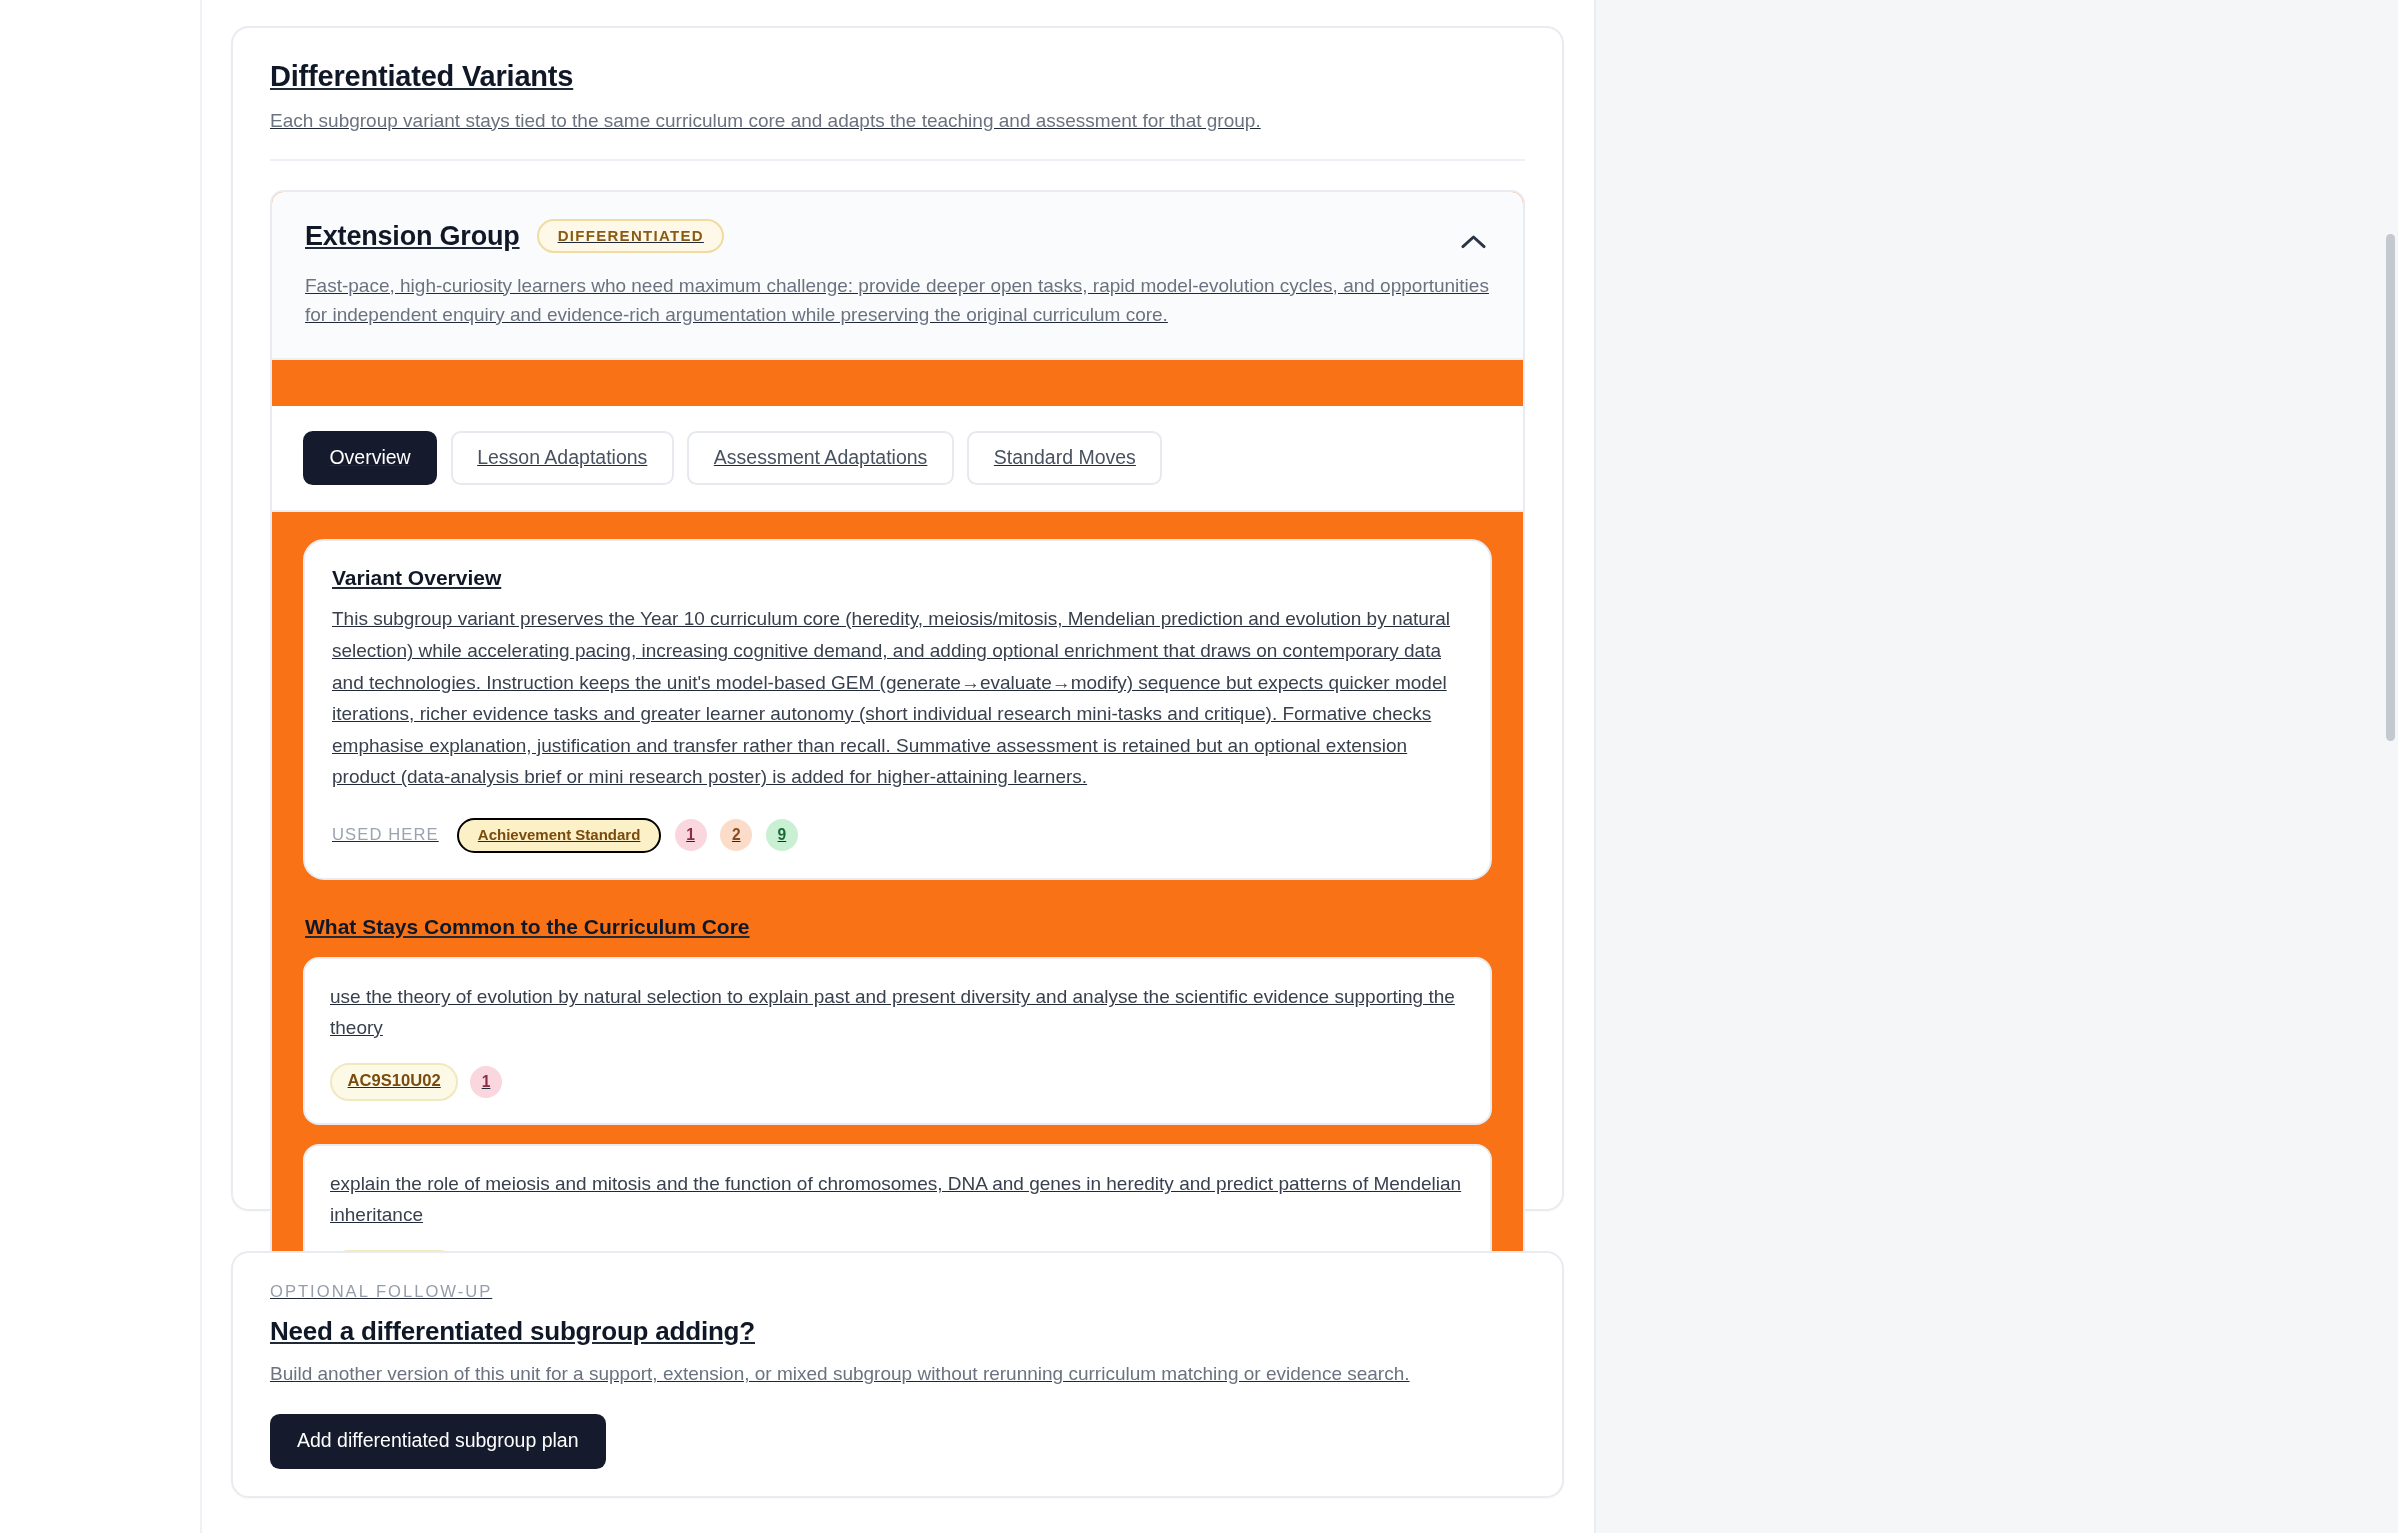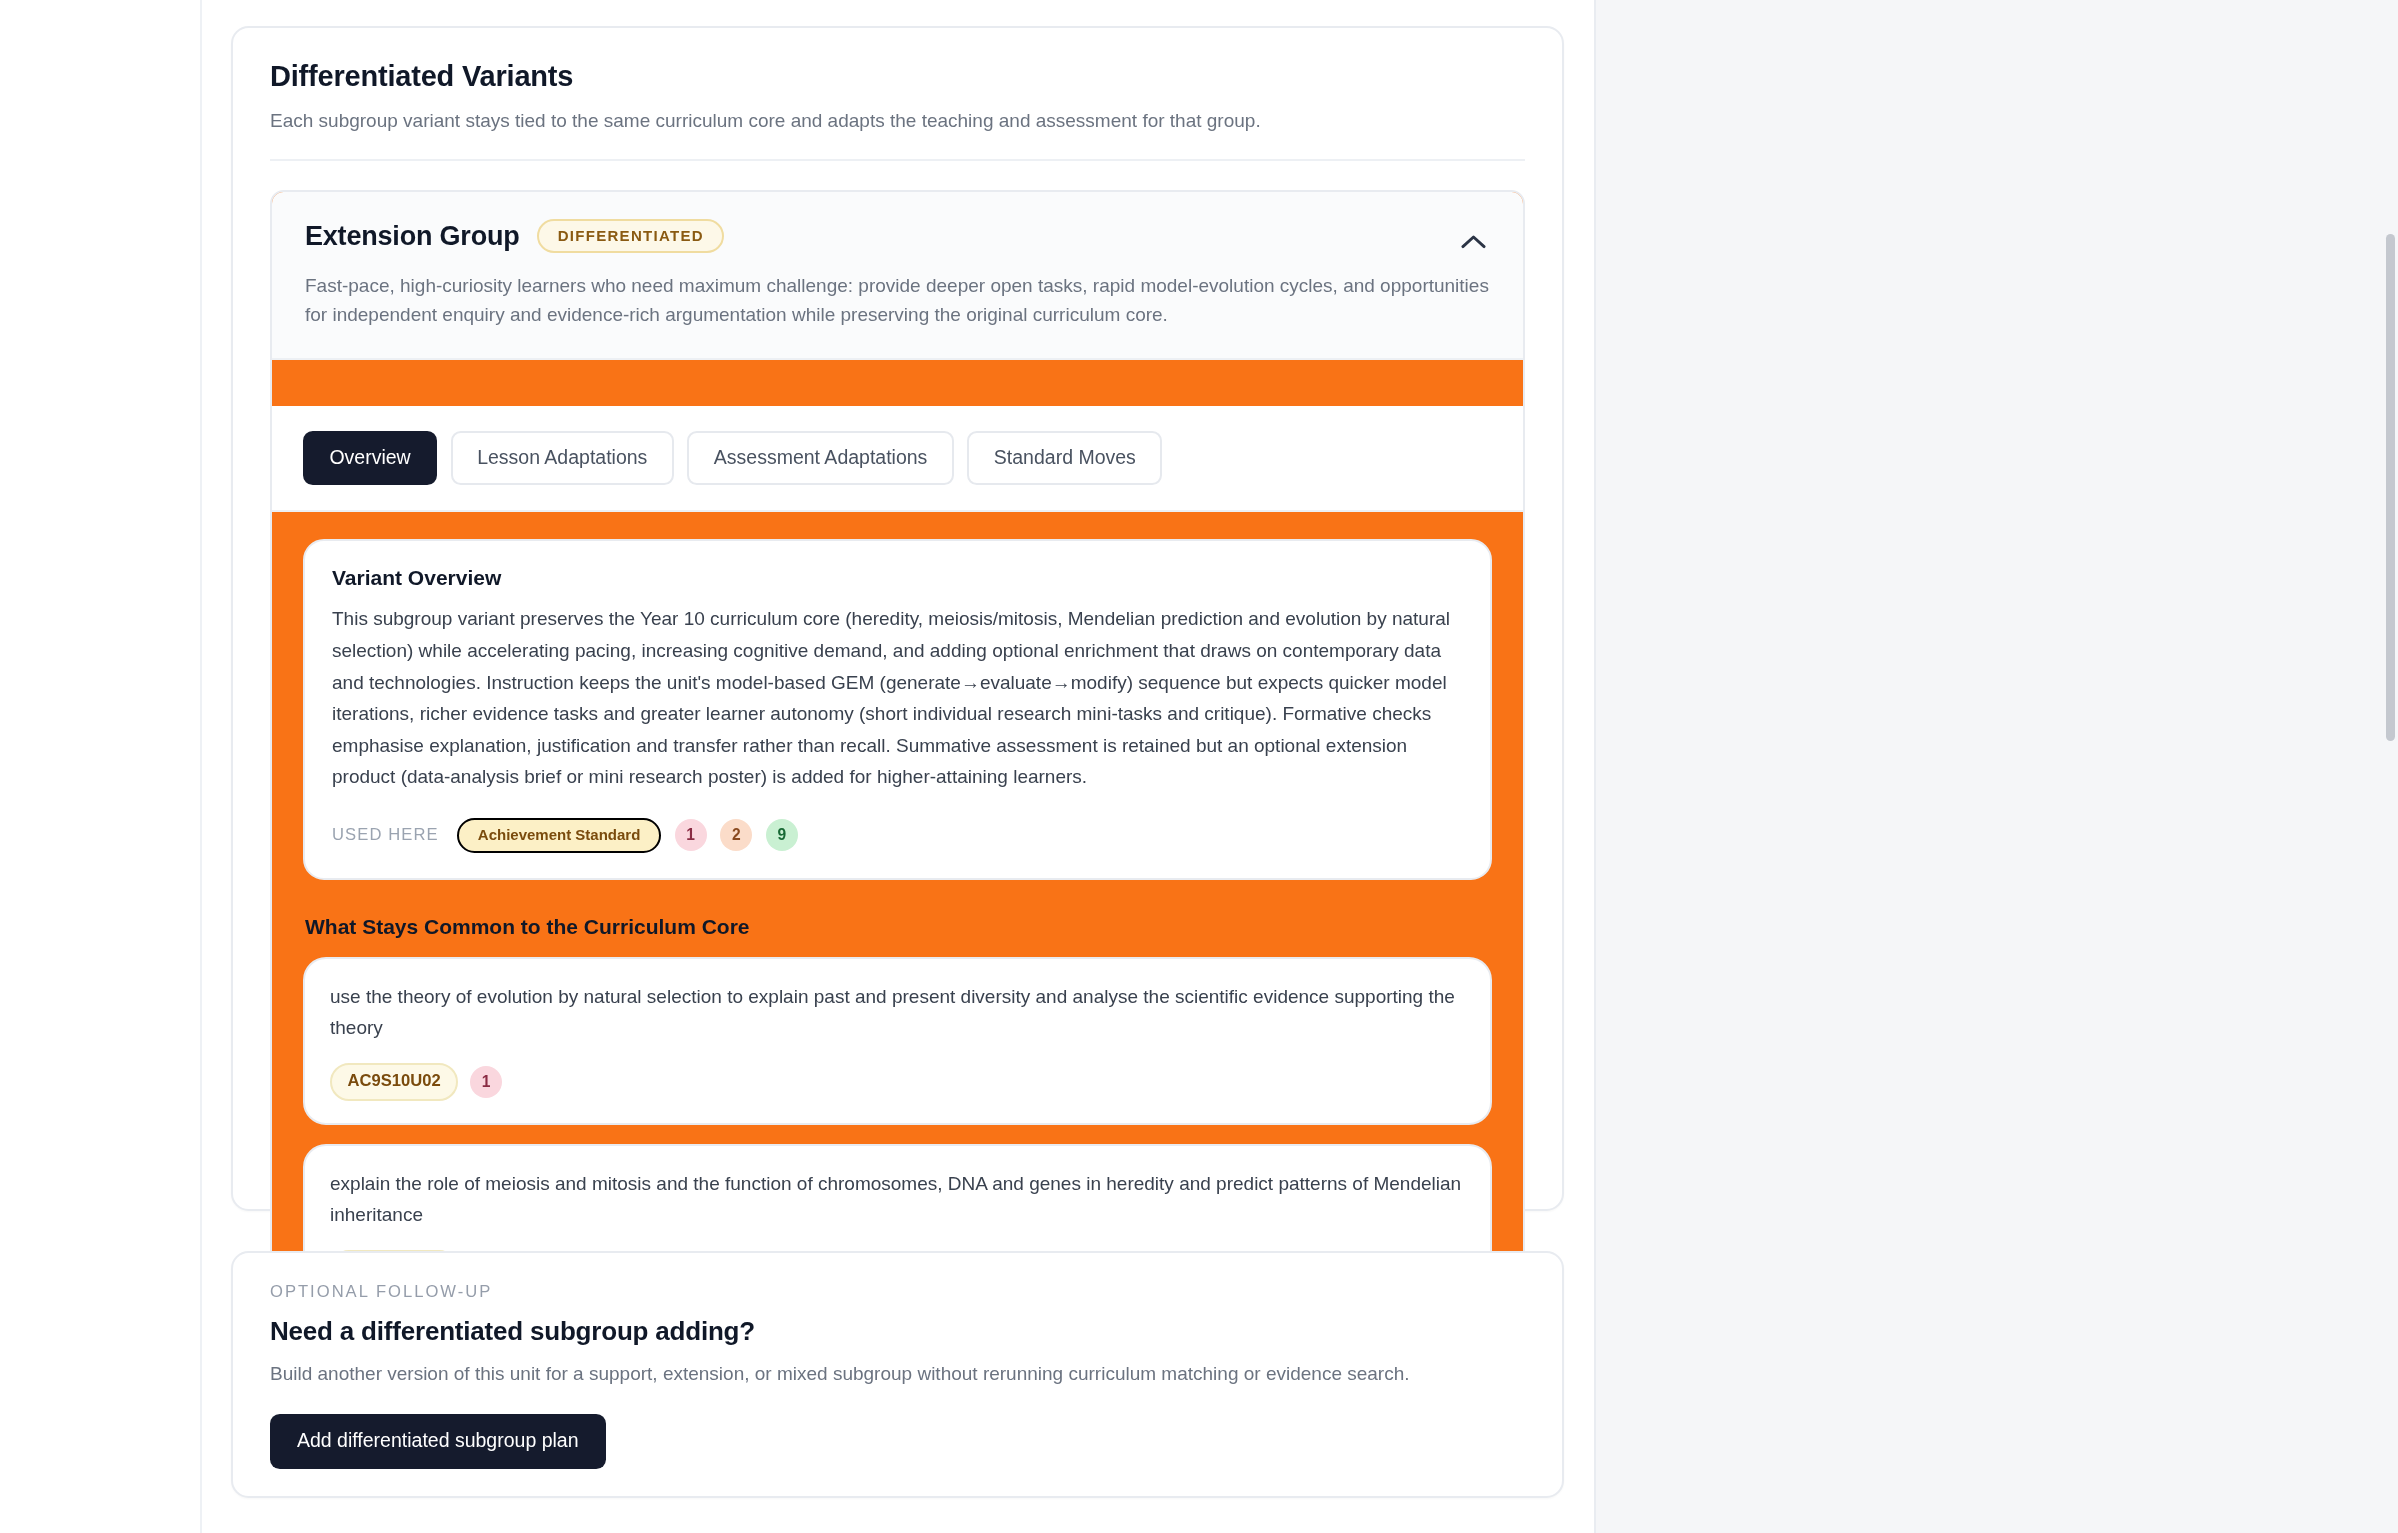--- a/index.html
+++ b/index.html
@@ -40,20 +40,21 @@
   }
 
   .card-outer {
     position: absolute;
     left: 231px;
     width: 1333px;
     background: #ffffff;
     border: 2px solid #e8ebf0;
     border-radius: 17.6px;
     box-shadow: 0 1px 2px rgba(17,24,39,0.03);
+    text-decoration: underline;
   }
   .card-variants { top: 26px; height: 1185px; }
 
   .card-pad { padding: 32px 37px 0 37px; }
 
   .sec-title {
     font-size: 29px;
     font-weight: 700;
     color: #101828;
     letter-spacing: -0.2px;
@@ -206,21 +207,21 @@
   .dot.lime   { background: #ddf3c4; color: #3f6b18; }
 
   .h-common {
     font-size: 21px;
     font-weight: 700;
     color: #101828;
     margin: 35px 0 17.6px 2px;
   }
   .core-box {
     border: 2px solid #e8ebf0;
-    border-radius: 23px;
+    border-radius: 16px;
     padding: 23.4px 25px 21.5px 25px;
     margin-bottom: 19.5px;
     background: #fff;
   }
   .core-text {
     font-size: 19px;
     line-height: 1.6;
     color: #39414e;
     margin: 0 0 19.5px 0;
   }

